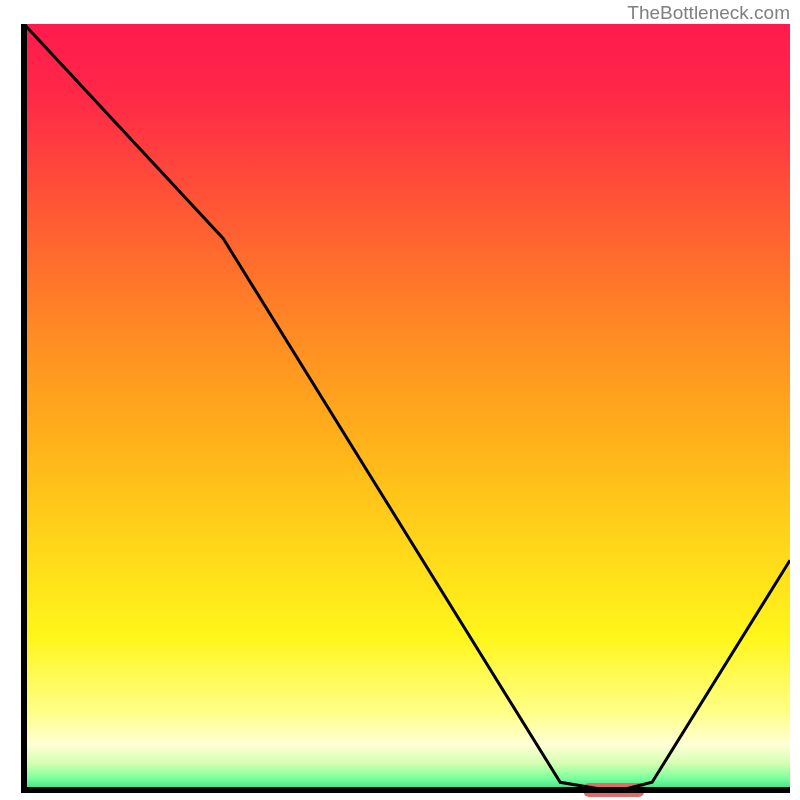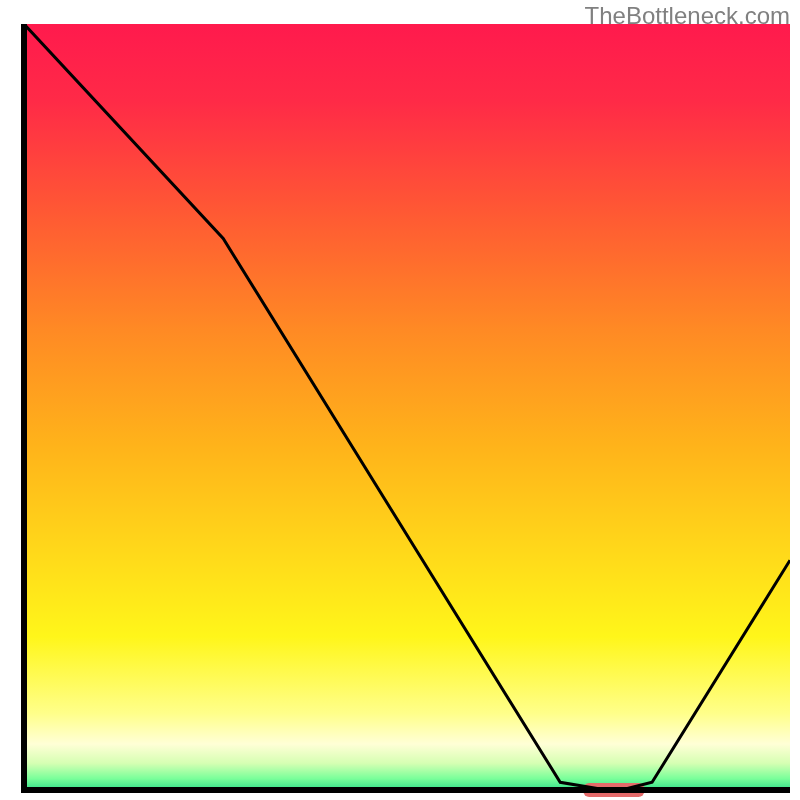--- a/index.html
+++ b/index.html
@@ -14,21 +14,21 @@
   .container {
     position: relative;
     width: 800px;
     height: 800px;
   }
   .watermark {
     position: absolute;
     top: 2px;
     right: 10px;
     color: #808080;
-    font-size: 24px;
+    font-size: 19px;
     font-weight: 400;
     z-index: 10;
   }
   svg {
     position: absolute;
     top: 0;
     left: 0;
   }
 </style>
 </head>

